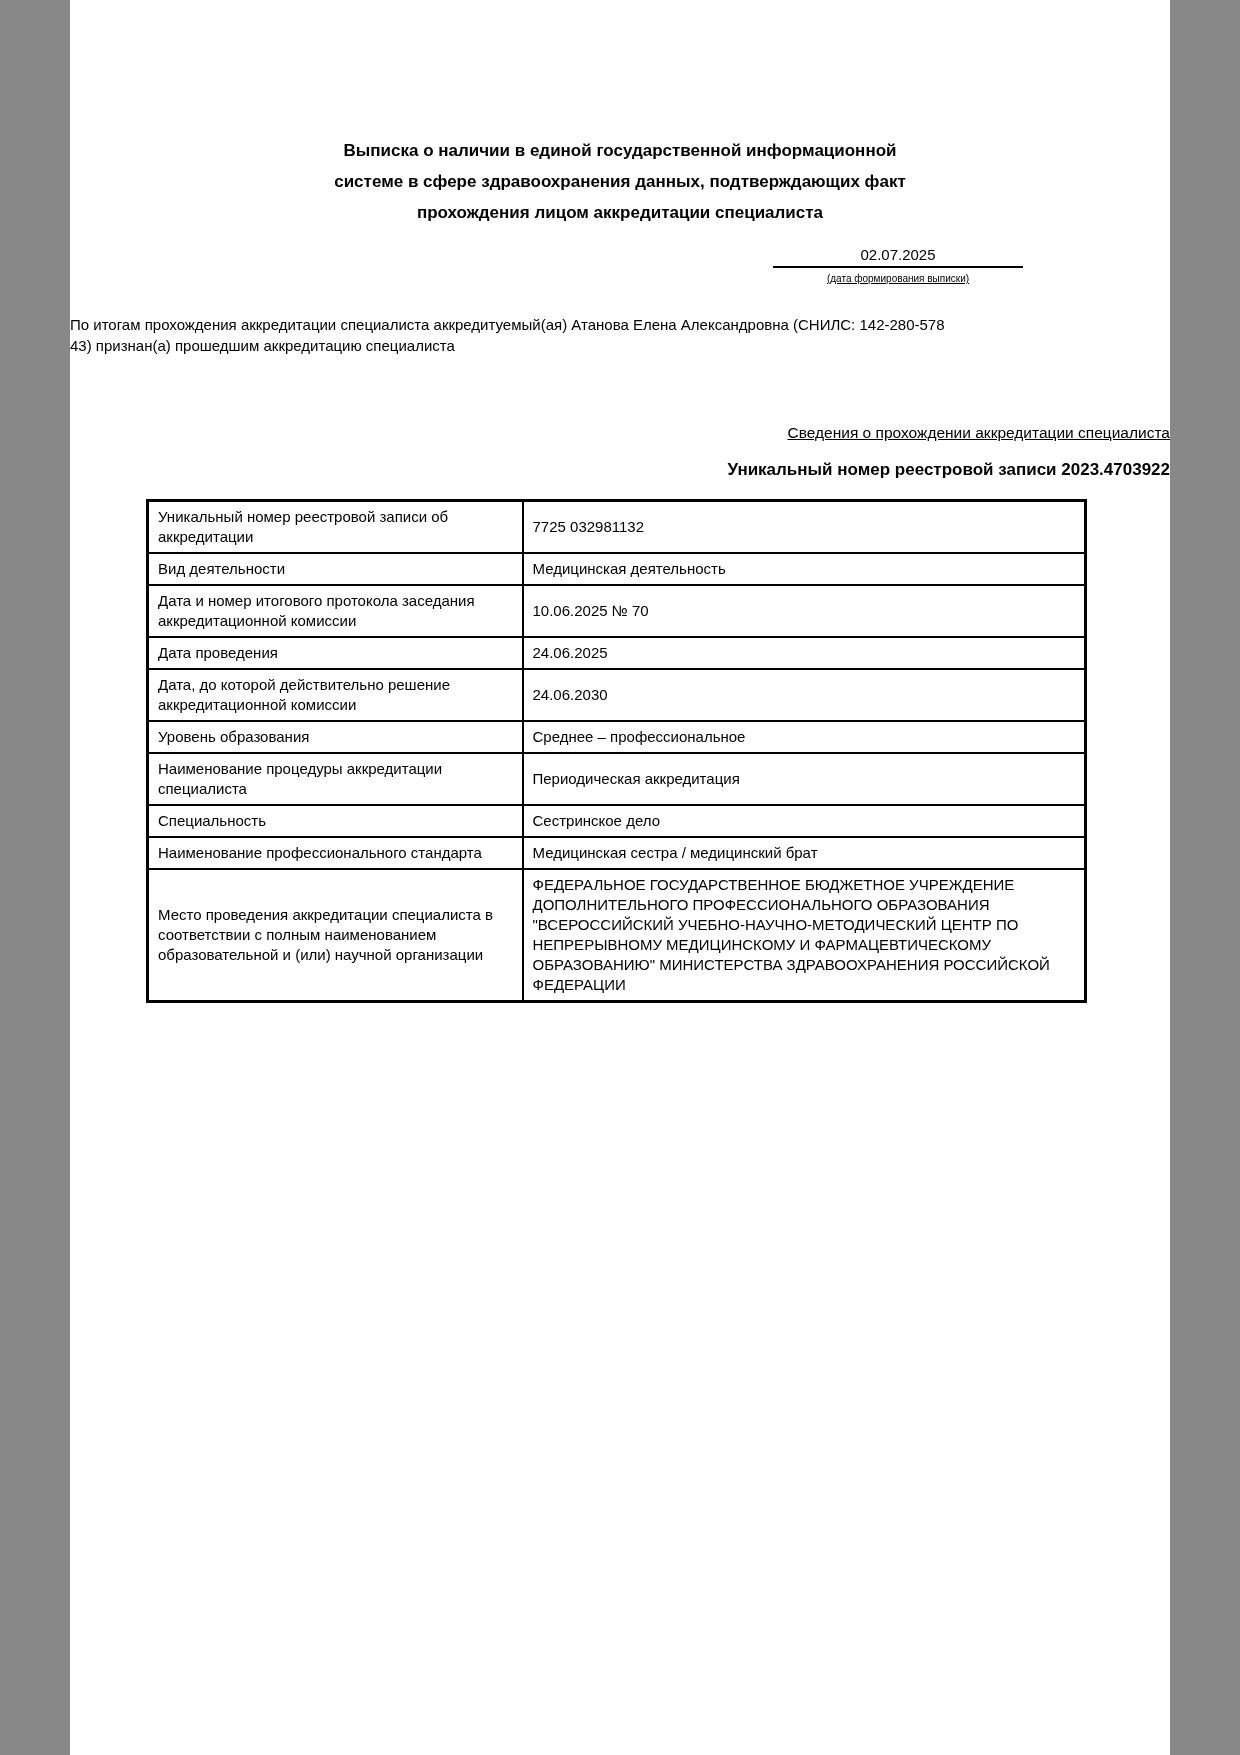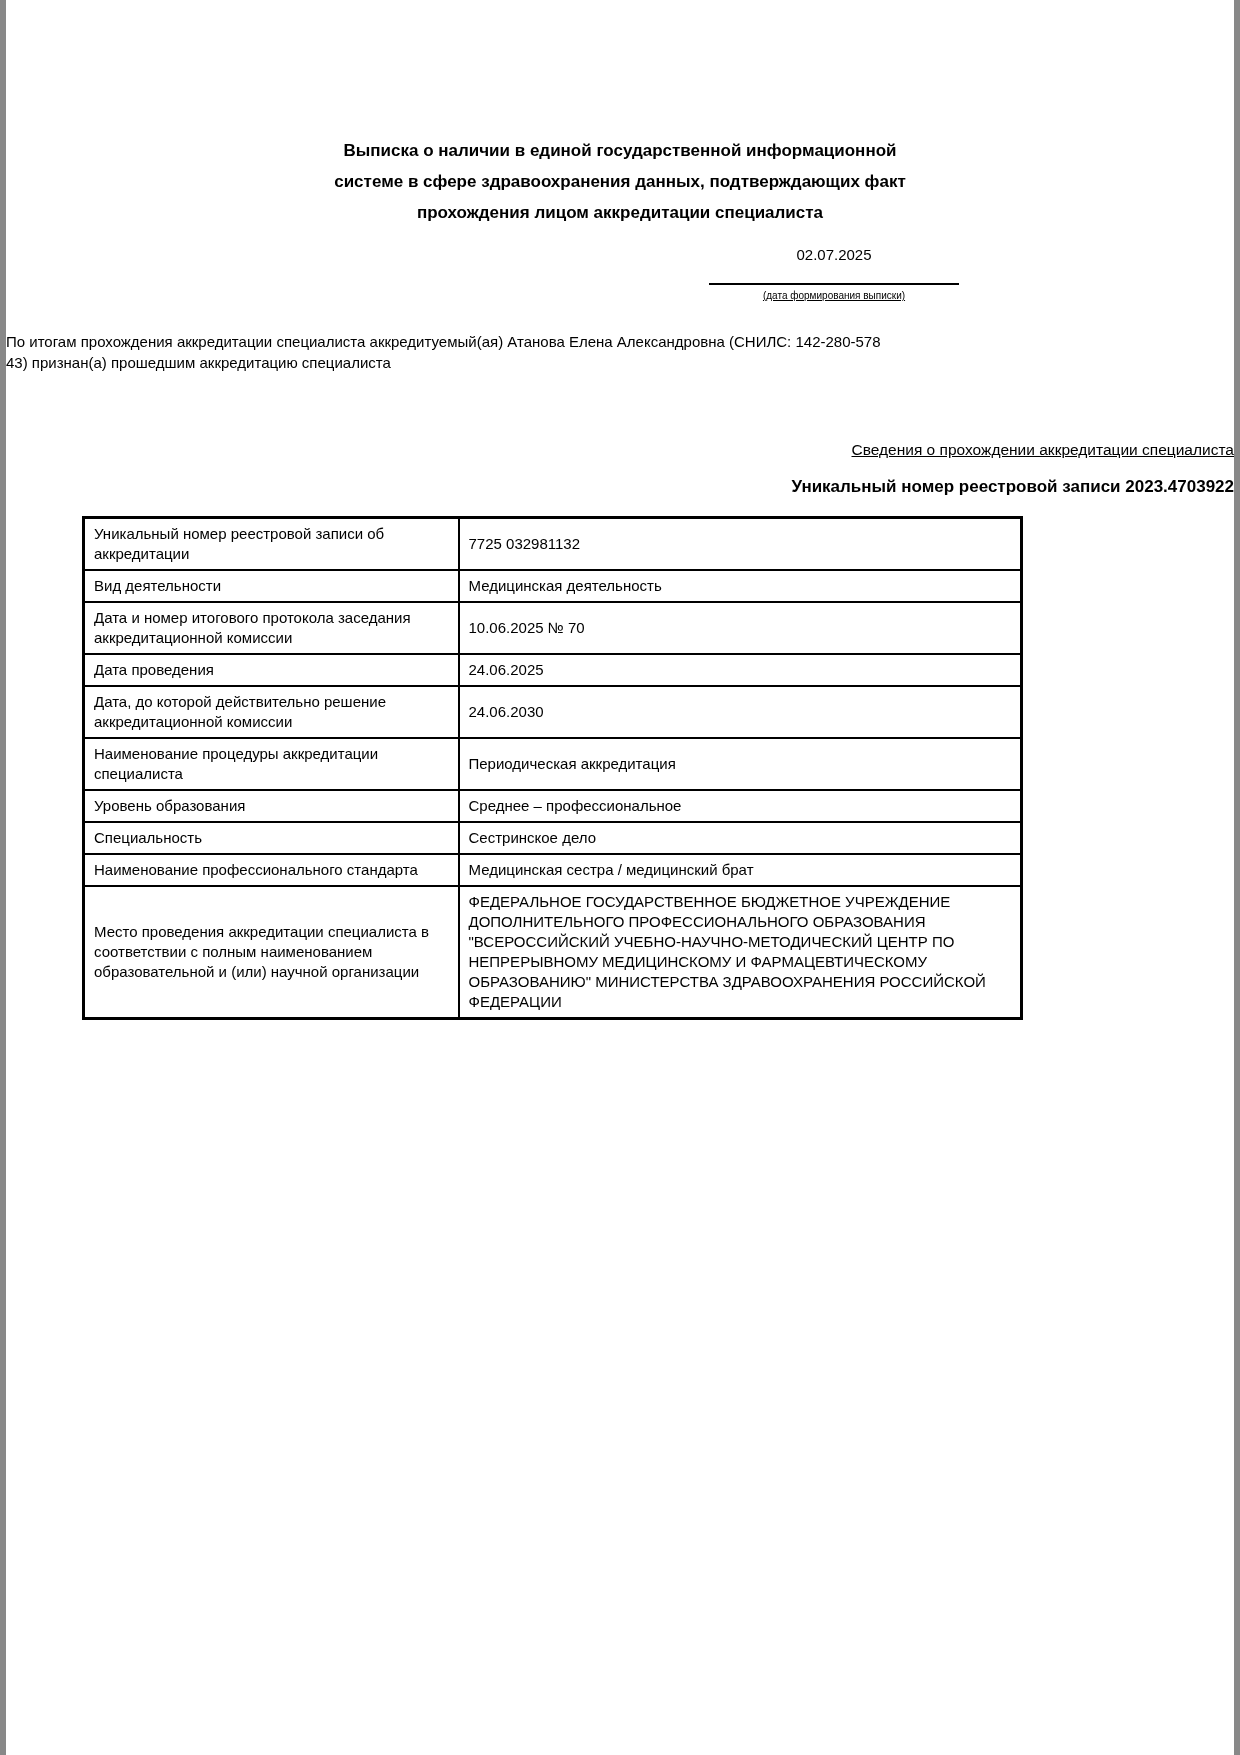--- a/index.html
+++ b/index.html
@@ -1,19 +1,19 @@
 <!DOCTYPE html>
 <html><head>
 <meta charset="utf-8">
 <style>
   * { margin: 0; padding: 0; box-sizing: border-box; }
   html, body { background: #888; }
   .page {
     position: relative;
-    width: 1228px;
+    width: 1100px;
     height: 1755px;
     margin: 0 auto;
     background: #ffffff;
     color: #000000;
     font-family: "Liberation Sans", "DejaVu Sans", sans-serif;
     font-size: 15px;
     overflow: hidden;
   }
   .doc-title {
     margin-top: 135px;
@@ -23,21 +23,21 @@
     line-height: 31px;
   }
   .date-block {
     width: 250px;
     margin-left: 703px;
     margin-top: 17px;
     text-align: center;
   }
   .date-value {
     display: block;
-    padding-bottom: 18px;
+    padding-bottom: 1px;
     border-bottom: 2px solid #000000;
     font-size: 15px;
     line-height: 20px;
   }
   .date-caption {
     font-size: 10px;
     line-height: 20px;
     padding-top: 1px;
     text-decoration: underline;
   }
@@ -125,26 +125,26 @@
       </tr>
       <tr>
         <td>Дата проведения</td>
         <td>24.06.2025</td>
       </tr>
       <tr>
         <td>Дата, до которой действительно решение аккредитационной комиссии</td>
         <td>24.06.2030</td>
       </tr>
       <tr>
+        <td>Уровень образования</td>
+        <td>Среднее – профессиональное</td>
+      </tr>
+      <tr>
         <td>Наименование процедуры аккредитации специалиста</td>
         <td>Периодическая аккредитация</td>
-      </tr>
-      <tr>
-        <td>Уровень образования</td>
-        <td>Среднее – профессиональное</td>
       </tr>
       <tr>
         <td>Специальность</td>
         <td>Сестринское дело</td>
       </tr>
       <tr>
         <td>Наименование профессионального стандарта</td>
         <td>Медицинская сестра / медицинский брат</td>
       </tr>
       <tr>

